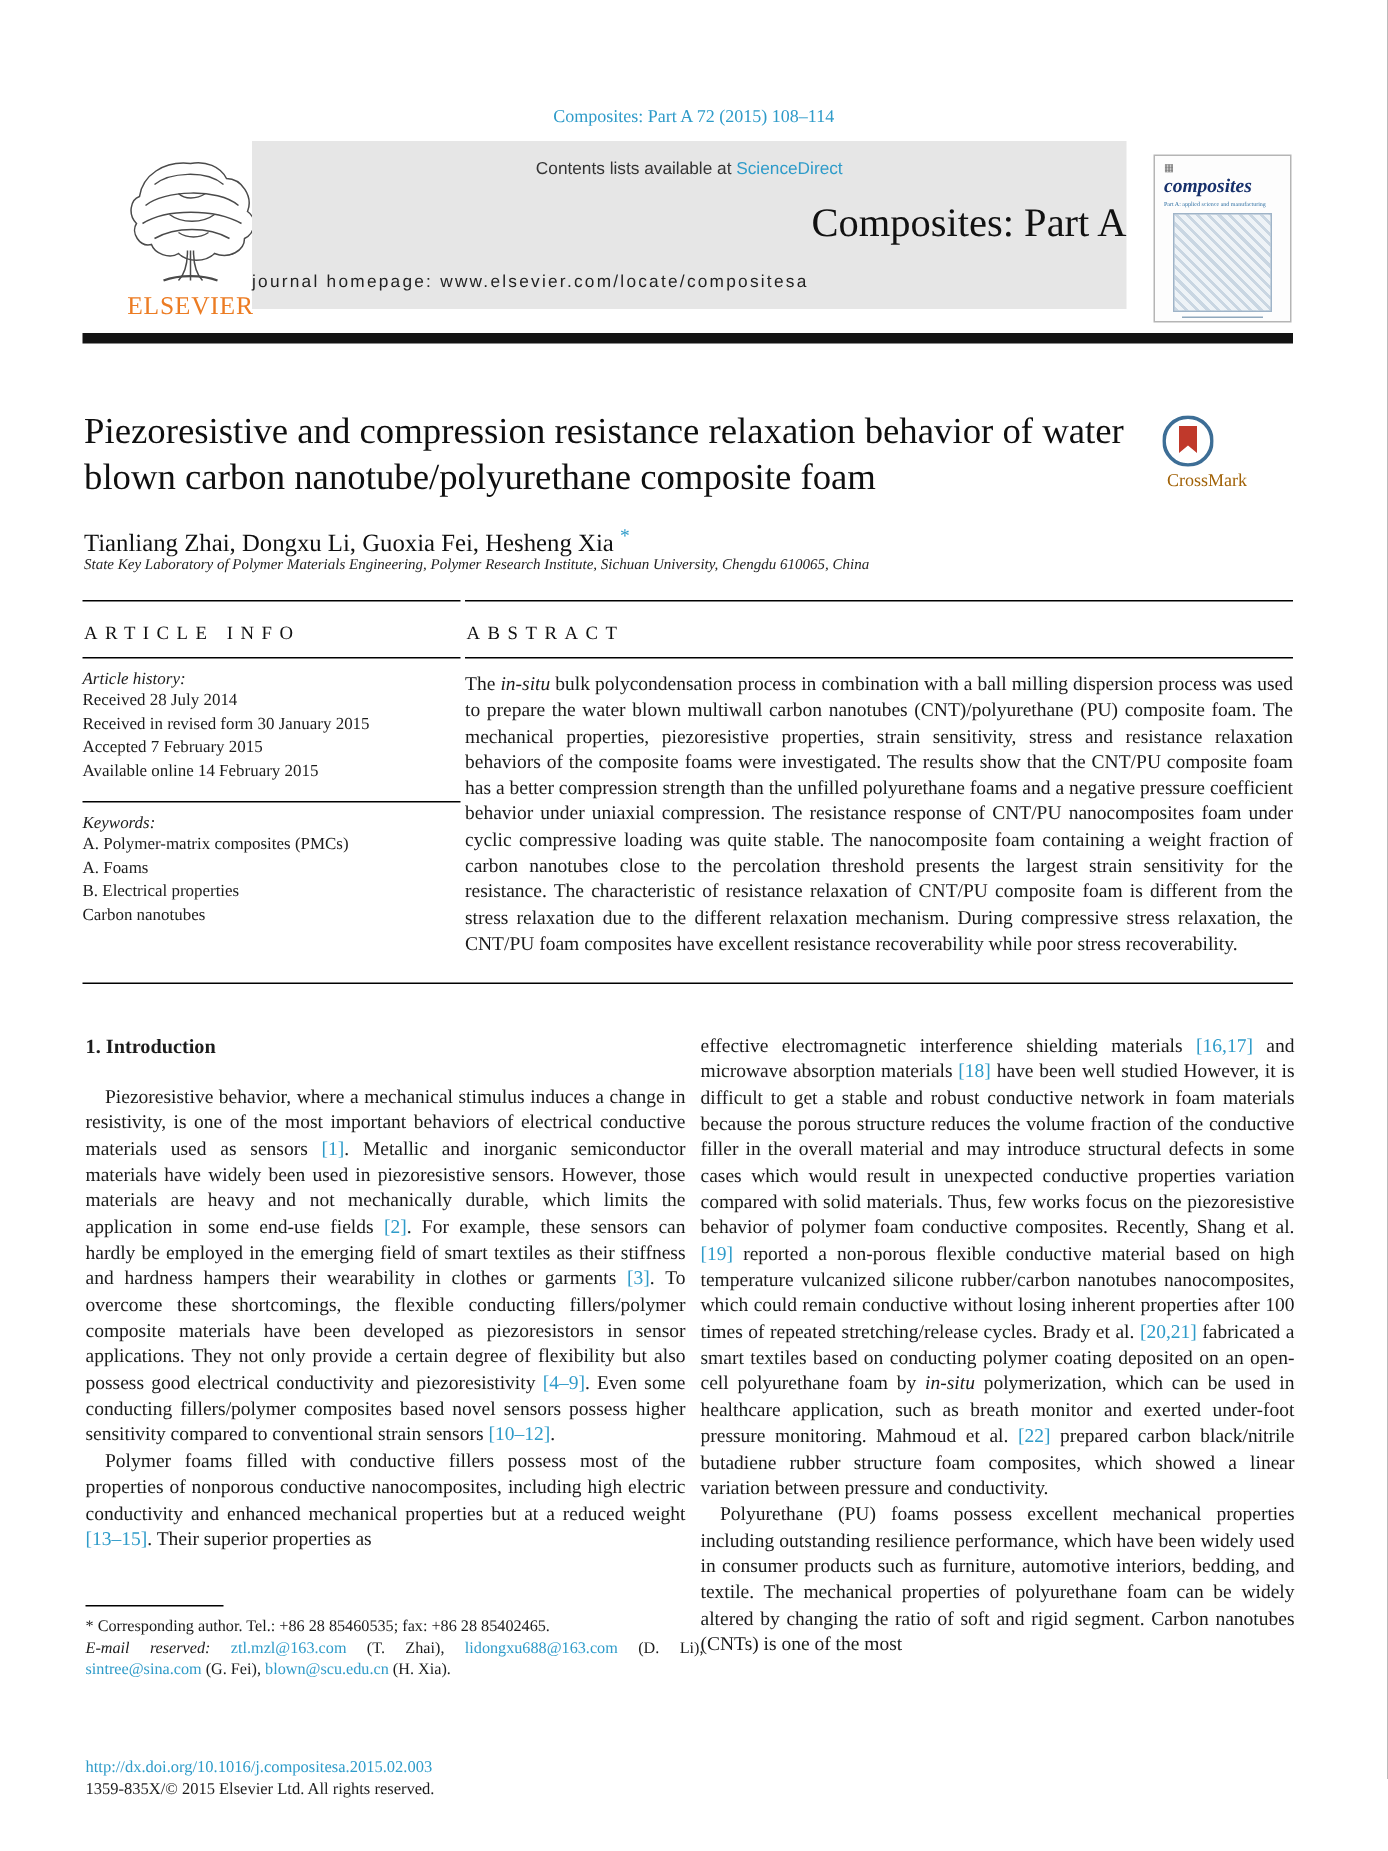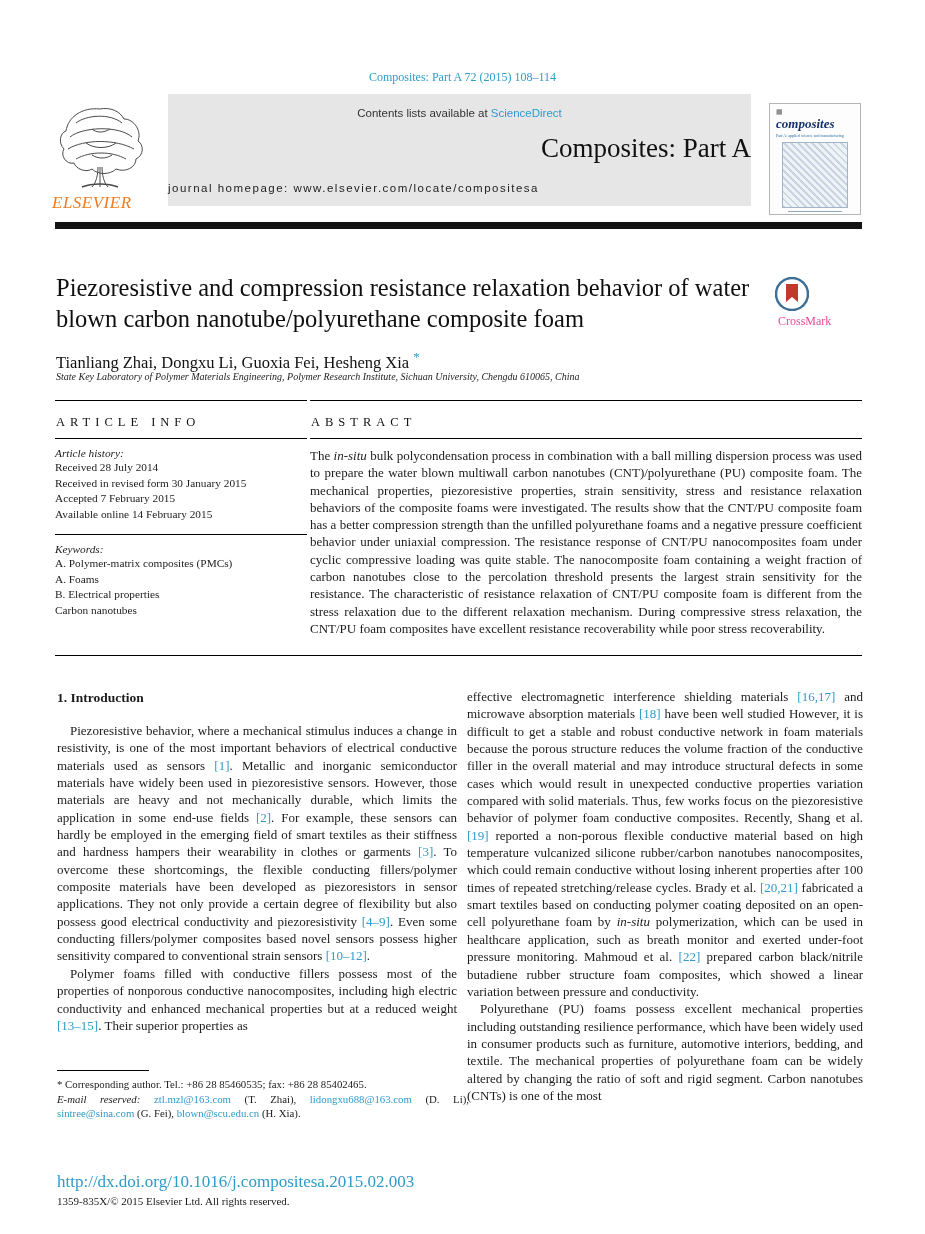--- a/index.html
+++ b/index.html
@@ -9,39 +9,39 @@
   
   .citation{position:absolute;top:70px;left:0;width:100%;text-align:center;
             font-size:12px;color:#2e9bc9;}
   
   .banner{position:absolute;top:94px;left:168px;width:583px;height:112px;background:#e6e6e6;}
   .banner .contents{margin-top:13px;text-align:center;font-family:"Liberation Sans",sans-serif;
             font-size:11.5px;color:#333;}
   .banner .jtitle{margin-top:14px;text-align:right;font-size:27px;color:#111;}
   .banner .homepage{margin-top:18px;text-align:left;font-family:"Liberation Sans",sans-serif;
             font-size:11.5px;letter-spacing:1.5px;color:#222;}
-  .elsevier{position:absolute;top:103px;left:52px;width:110px;height:112px;font-style:italic;}
+  .elsevier{position:absolute;top:103px;left:72px;width:110px;height:112px;text-align:center;}
   .elsevier .word{font-size:17px;color:#ec7c23;letter-spacing:0.5px;margin-top:-2px;}
   .cover{position:absolute;top:103px;left:769px;width:92px;height:112px;background:#fdfdfd;
          border:1px solid #b5b5b5;box-sizing:border-box;overflow:hidden;}
   .cover .mini-glyph{margin:4px 0 0 6px;font-size:7px;color:#666;}
   .cover .ctitle{margin:0 0 0 6px;font-size:13px;font-style:italic;font-weight:bold;color:#16306b;}
   .cover .csub{margin:1px 0 0 6px;font-size:4px;color:#2e6fa3;}
   .cover .art{margin:4px auto 0;width:64px;height:64px;border:1px solid #9fb4c8;
       background:
         repeating-linear-gradient(45deg,#c9d6e2 0 2px,#eef3f7 2px 5px),
         repeating-linear-gradient(-40deg,#bfcfdd 0 2px,#e7eef4 2px 6px);}
   .cover .cfoot{margin:3px auto 0;width:54px;border-top:1px solid #8fa8bd;}
   .cover .cfoot2{margin:2px auto 0;width:30px;height:3px;background:#9fb6ca;}
   .blackbar{position:absolute;top:222px;left:55px;width:807px;height:7px;background:#131313;}
   
   .title{position:absolute;top:272px;left:56px;width:710px;font-size:24.5px;line-height:31px;color:#0f0f0f;}
   .crossmark{position:absolute;top:277px;left:775px;width:88px;height:36px;}
   .crossmark svg{vertical-align:middle;}
-  .crossmark .cmtext{font-size:12px;color:#ec4899;margin-left:3px;vertical-align:middle;margin-top:14px;}
+  .crossmark .cmtext{font-size:12px;color:#a16207;margin-left:3px;vertical-align:middle;margin-top:14px;}
   .authors{position:absolute;top:349px;left:56px;font-size:16.5px;color:#111;}
   .authors .star{color:#2e9bc9;font-size:13px;vertical-align:super;}
   .affiliation{position:absolute;top:371px;left:56px;font-size:10px;font-style:italic;color:#222;}
   
   .infoabs{position:absolute;top:400px;left:55px;width:807px;}
   .col-info{position:absolute;left:0;top:0;width:252px;}
   .col-abs{position:absolute;left:255px;top:0;width:552px;}
   .toprule{border-top:1px solid #000;}
   .seclabel{font-size:12.5px;letter-spacing:5px;color:#111;margin:14px 0 8px 1px;}
   .subrule{border-top:1px solid #000;margin-bottom:8px;}
@@ -58,21 +58,21 @@
   .para{font-size:13px;line-height:17.35px;text-align:justify;margin:0;color:#1b1b1b;}
   .para.indent{text-indent:13px;}
   .para + .para{margin-top:0;}
   em.it{font-style:italic;}
   
   .footnote{position:absolute;top:1070px;left:57px;width:412px;}
   .fnrule{width:92px;border-top:1px solid #000;margin-bottom:6px;}
   .fnline{font-size:10.8px;line-height:14.5px;text-align:justify;color:#1b1b1b;}
   .fnline .femail{font-style:italic;}
   .footer{position:absolute;top:1172px;left:57px;}
-  .doi{font-size:17px;color:#2e9bc9;}
+  .doi{font-size:11px;color:#2e9bc9;}
   .issn{font-size:11px;color:#1b1b1b;margin-top:3px;}
 </style>
 </head>
 <body>
 
 <div class="page">
 
   <div class="citation">Composites: Part A 72 (2015) 108–114</div>
 
   <div class="elsevier">

